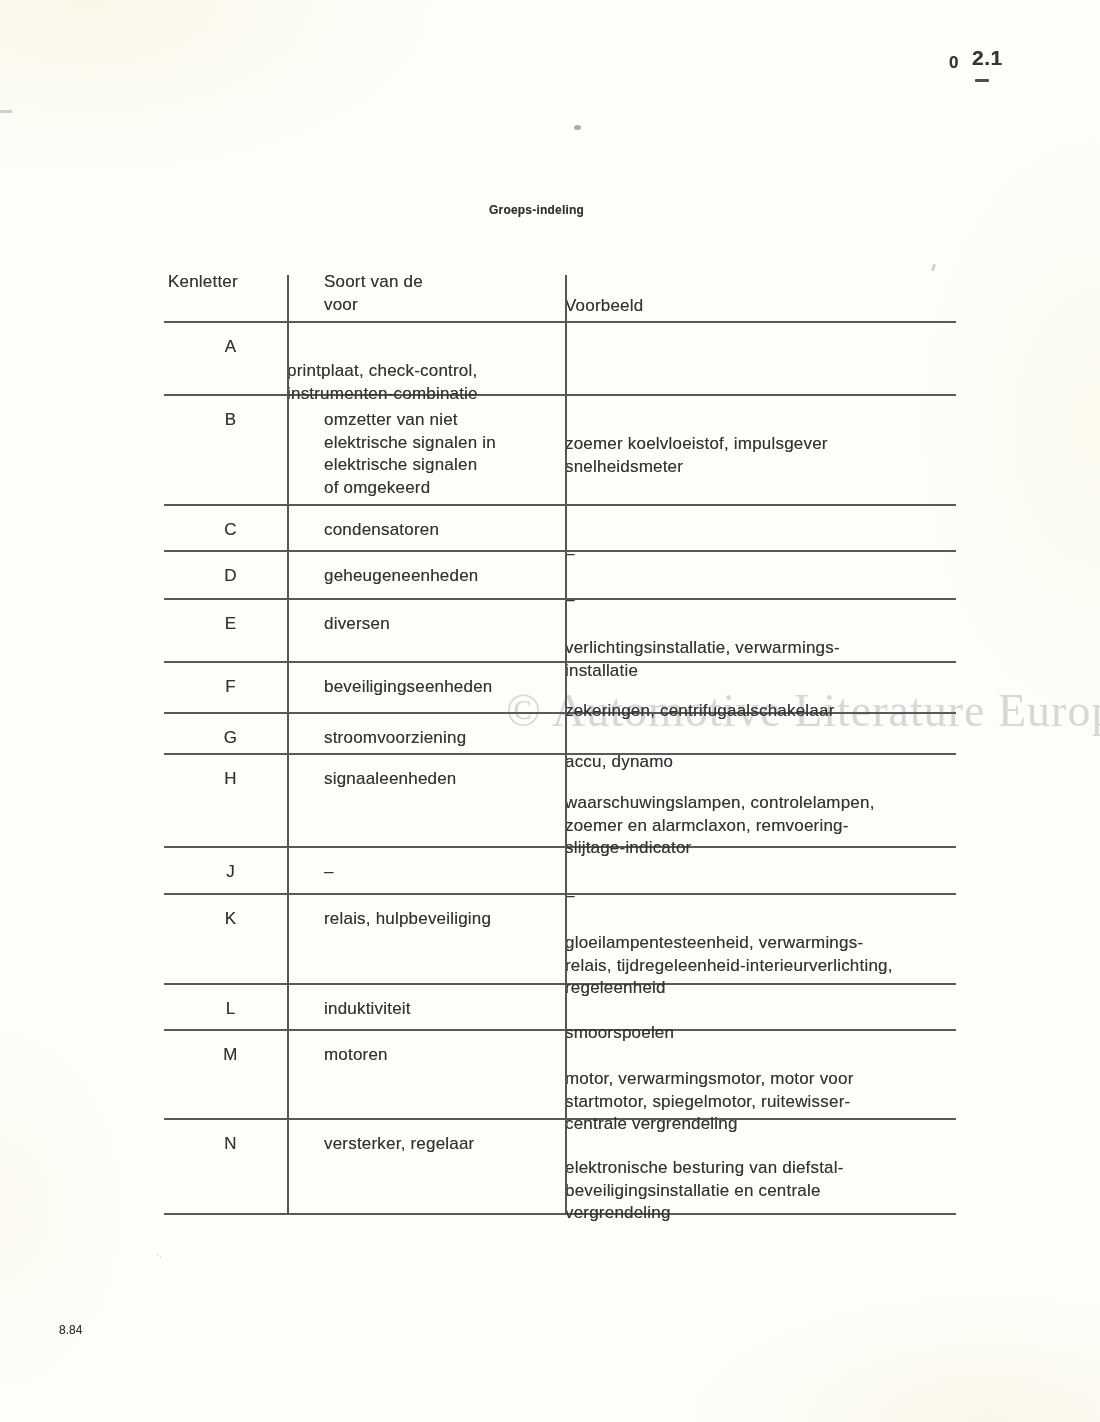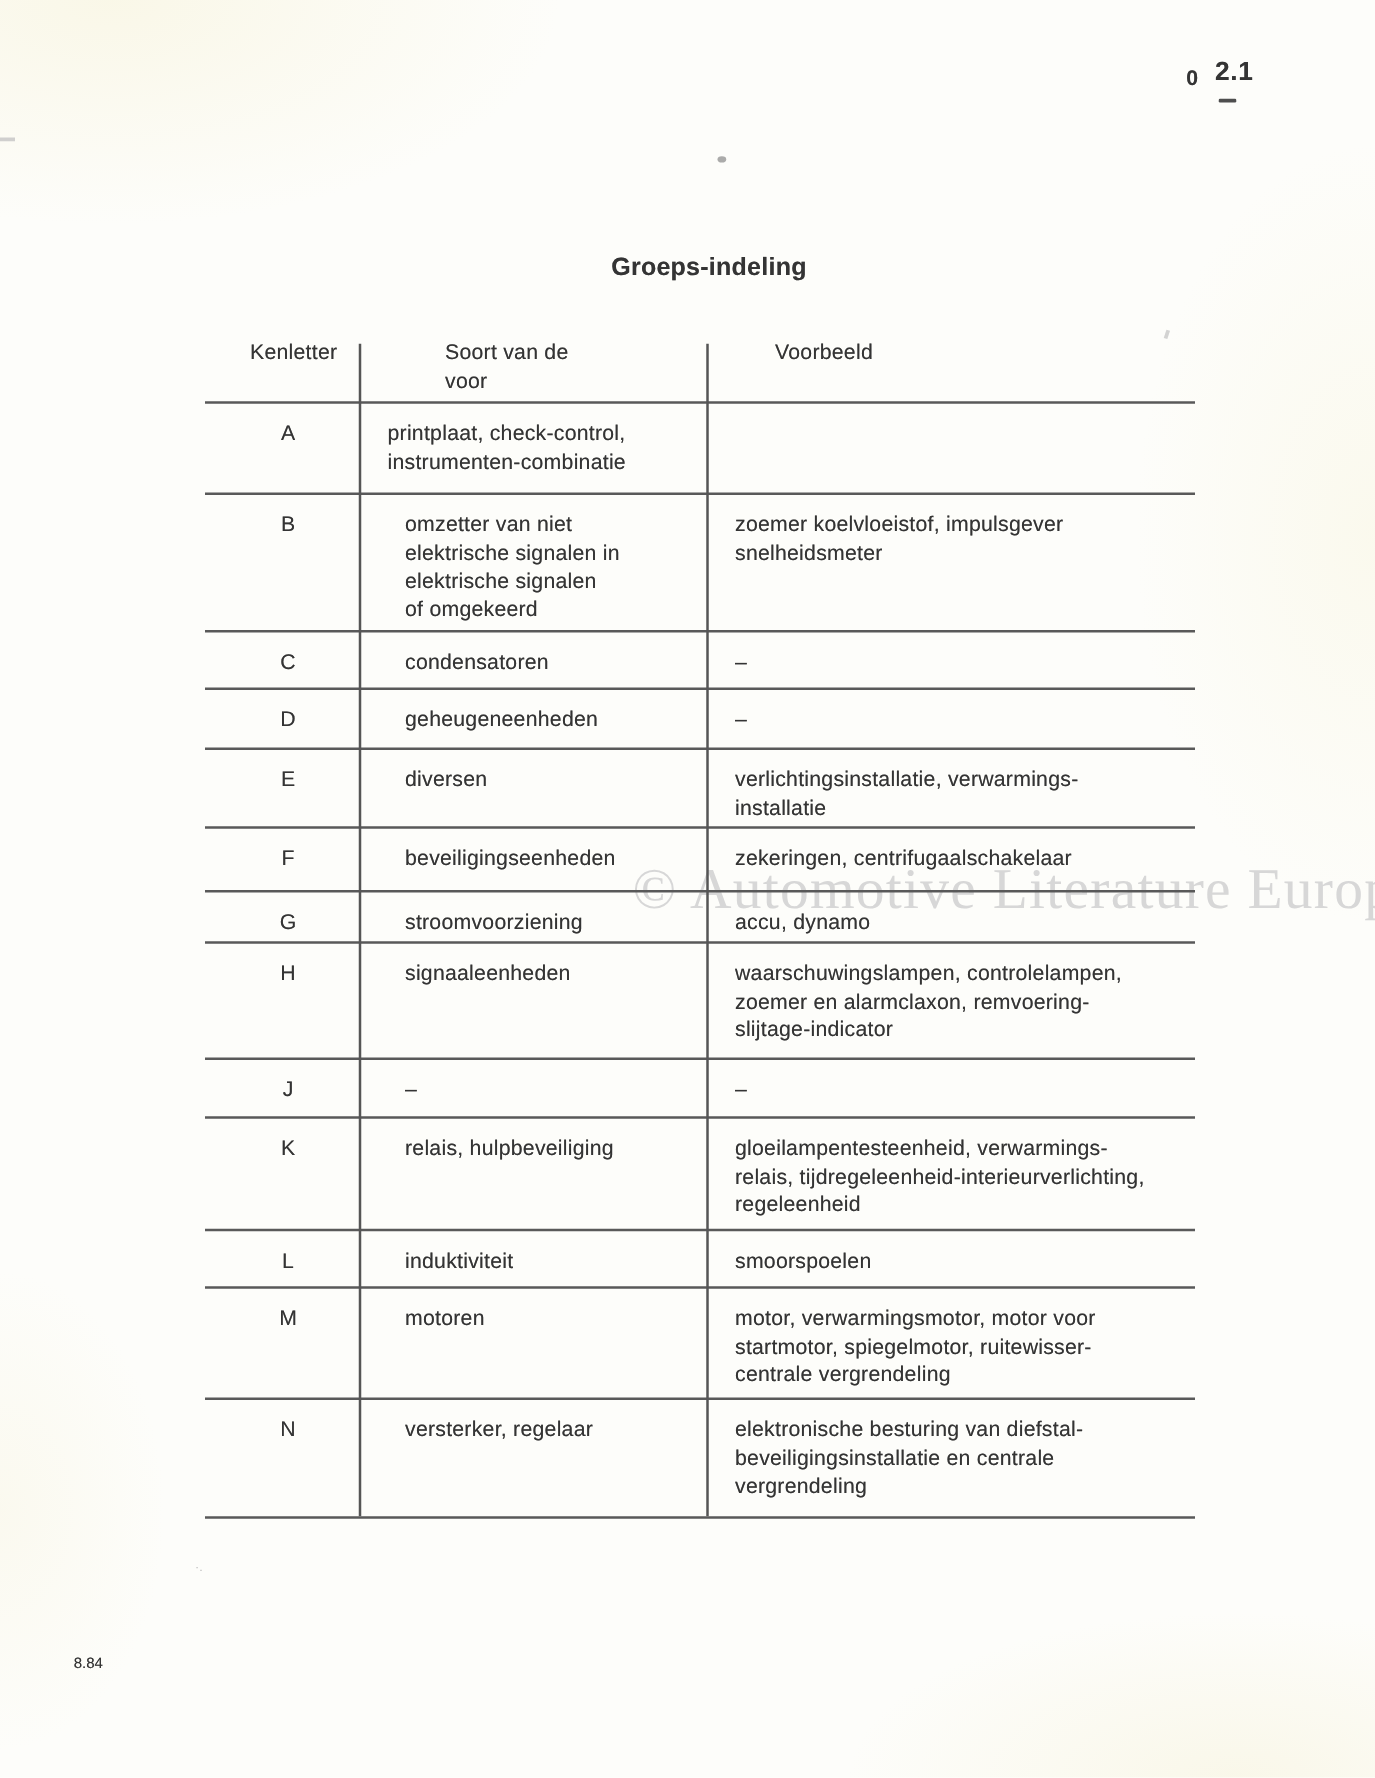--- a/index.html
+++ b/index.html
@@ -17,21 +17,21 @@
       #fdfdfa;
   }
   .ink{ text-shadow:0 0 .5px rgba(40,40,40,.55); }
 
   
   .section-num{ position:absolute; left:949px; top:53px; font-size:17px; font-weight:bold; }
   .page-code{ position:absolute; left:972px; top:46px; font-size:21px; font-weight:bold; letter-spacing:.5px; }
   .code-underline{ position:absolute; left:975px; top:79px; width:14px; height:3px; background:#4e4e4e; border-radius:1px; }
 
   
-  .title{ position:absolute; left:489px; top:203px; margin:0; font-size:20px; font-weight:bold; letter-spacing:.2px; }
+  .title{ position:absolute; left:489px; top:203px; margin:0; font-size:12px; font-weight:bold; letter-spacing:.2px; }
 
   
   .watermark{
     position:absolute; left:466px; top:684px; z-index:2;
     font-family:"Liberation Serif", serif;
     font-size:46px; letter-spacing:1px; white-space:nowrap;
     color:#d7d7d7;
     margin-left:40px;
   }
 
@@ -41,24 +41,24 @@
     border-bottom:2px solid #595959;
     font-size:17px; line-height:22.5px; letter-spacing:.2px;
   }
   .gtable *{ box-sizing:border-box; }
   .vline{ position:absolute; top:7px; bottom:0; width:1.5px; background:#555; z-index:4; }
   .v1{ left:123px; }
   .v2{ left:401px; }
   .thead{ height:53px; display:flex; padding-top:3px; }
   .trow{ display:flex; border-top:2px solid #595959; padding-top:13px; }
   .c1{ width:123px; flex:0 0 123px; }
-  .thead .c1{ padding-left:4px;margin-left:32px; }
+  .thead .c1{ padding-left:4px; }
   .trow .c1{ text-align:center; padding-left:10px; }
   .c2{ width:278px; flex:0 0 278px; padding-left:37px; }
-  .c3{ flex:1 1 auto; padding-left:23px; padding-right:6px; }
+  .c3{ flex:1 1 auto; padding-right:6px;margin-top:24px; }
 
   
   .footer-code{ position:absolute; left:59px; top:1323px; font-size:12px; }
 
   
   .speck{ position:absolute; z-index:2; }
   .speck-dot{ left:574px; top:125px; width:7px; height:5px; background:#8f8f8f; border-radius:50%; opacity:.75; }
   .speck-edge{ left:0px; top:110px; width:12px; height:3px; background:#c4c4c4; opacity:.8; }
   .speck-tick{ left:932px; top:264px; width:3px; height:7px; background:#c0c0c0; transform:rotate(18deg); opacity:.7; }
   .speck-bl{ left:156px; top:1249px; width:10px; height:6px; color:#bdbdbd; font-size:10px; }

